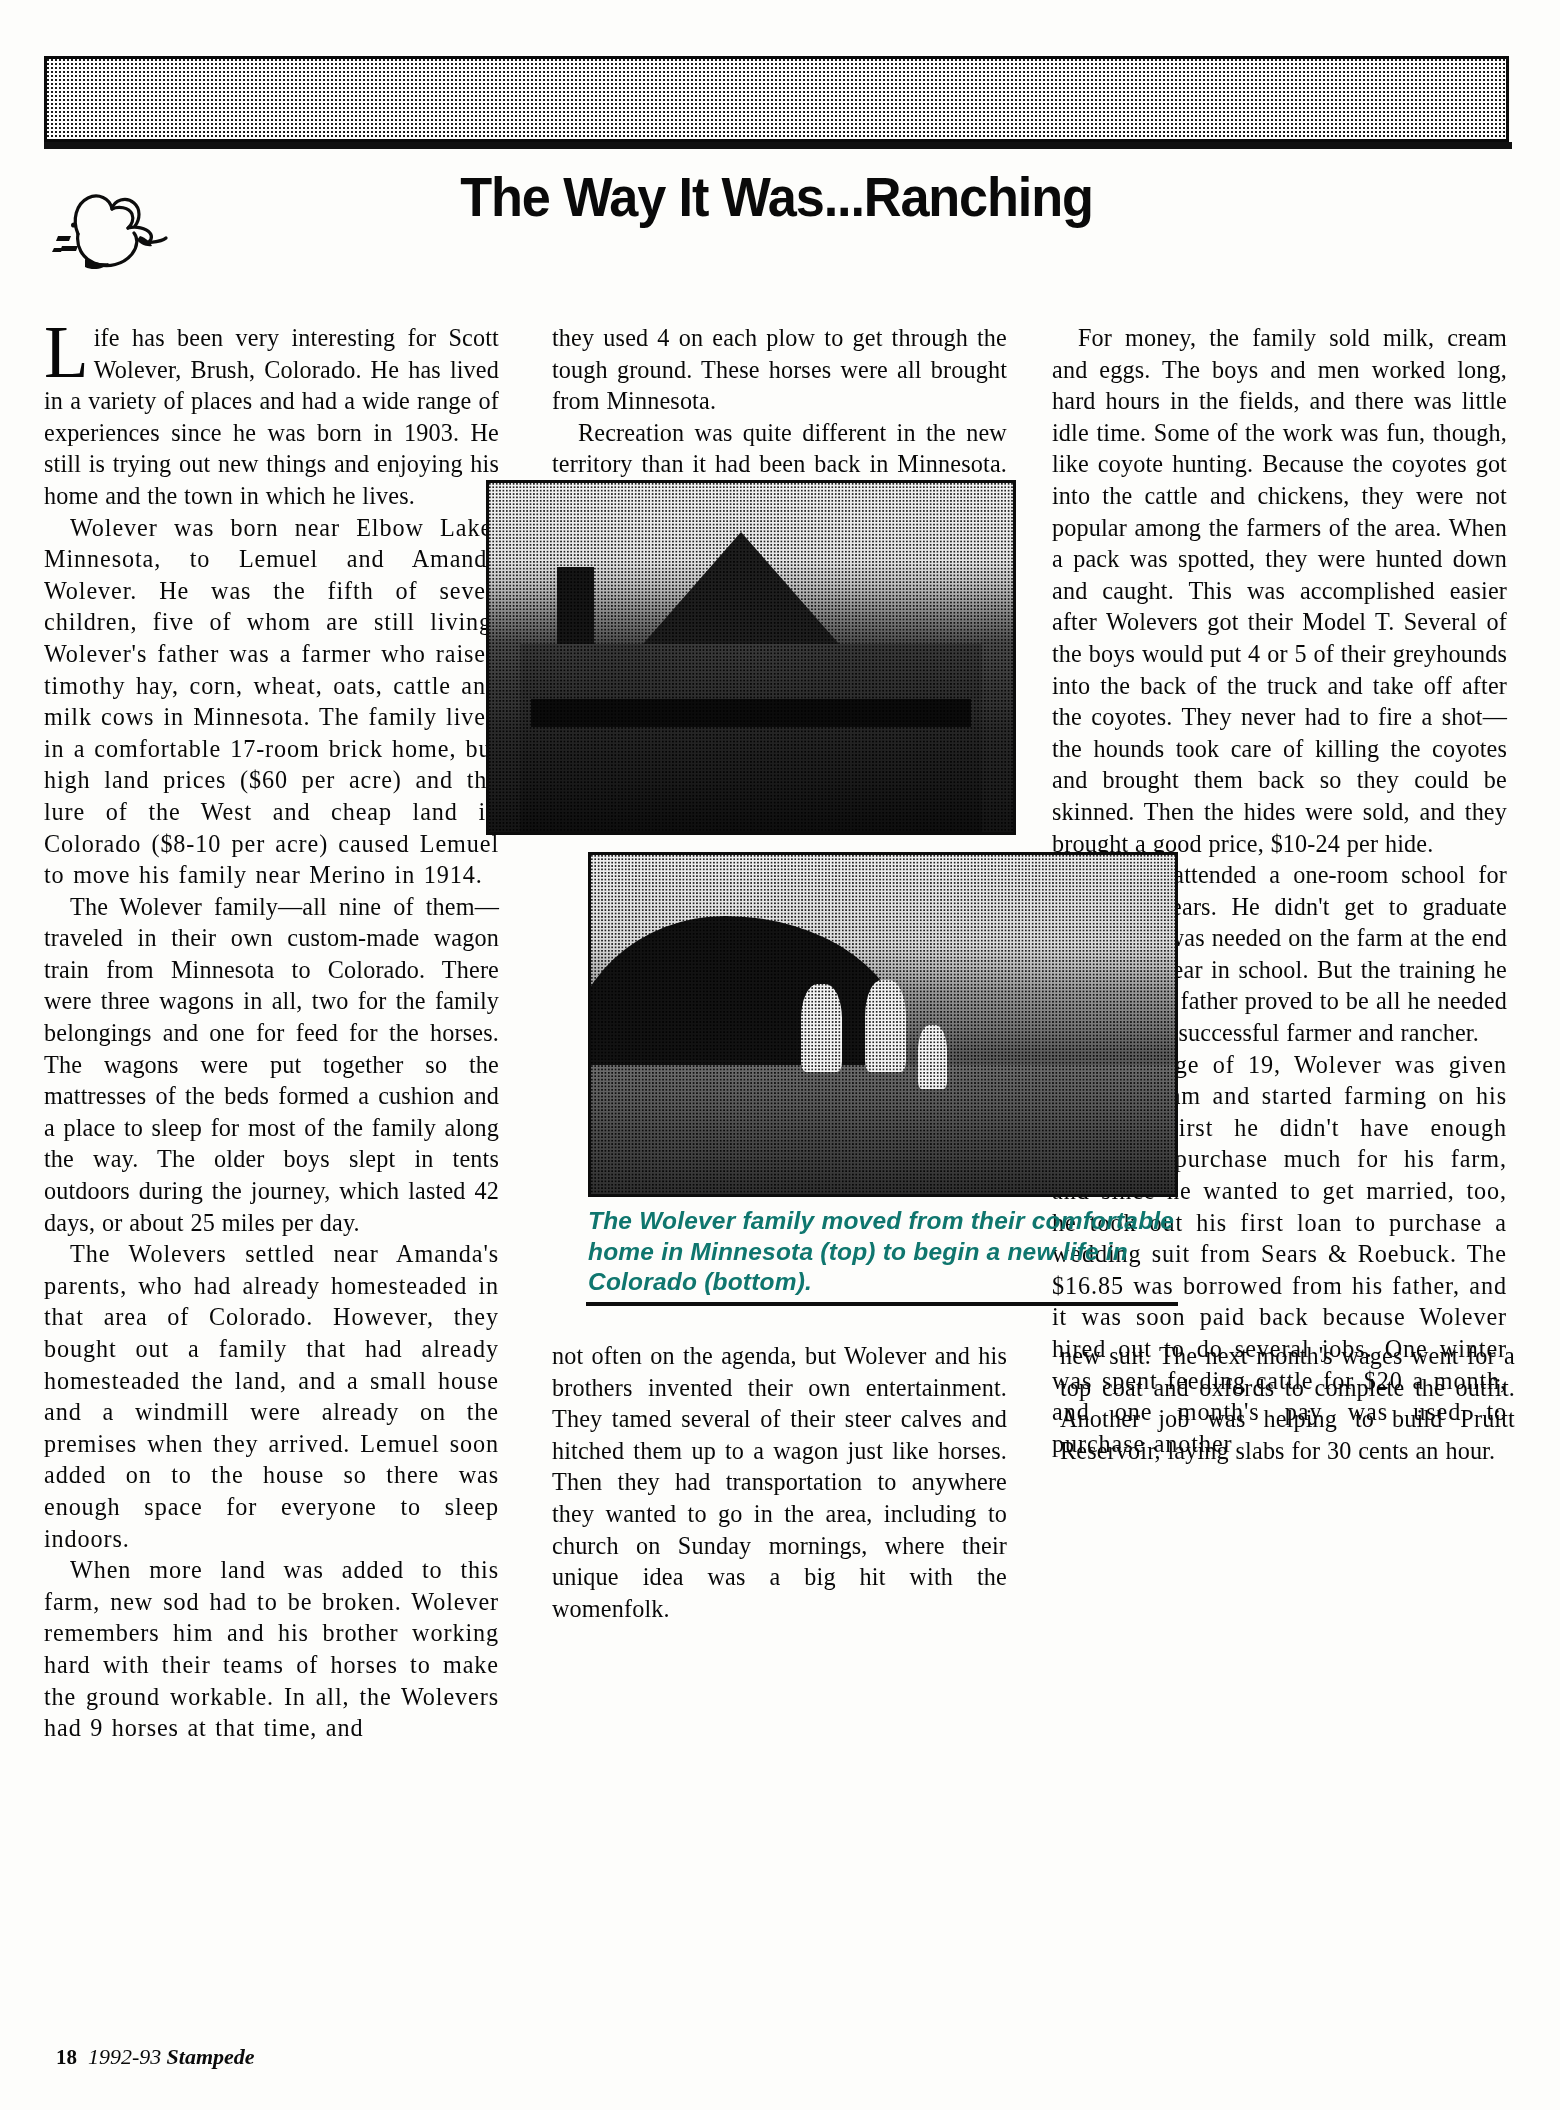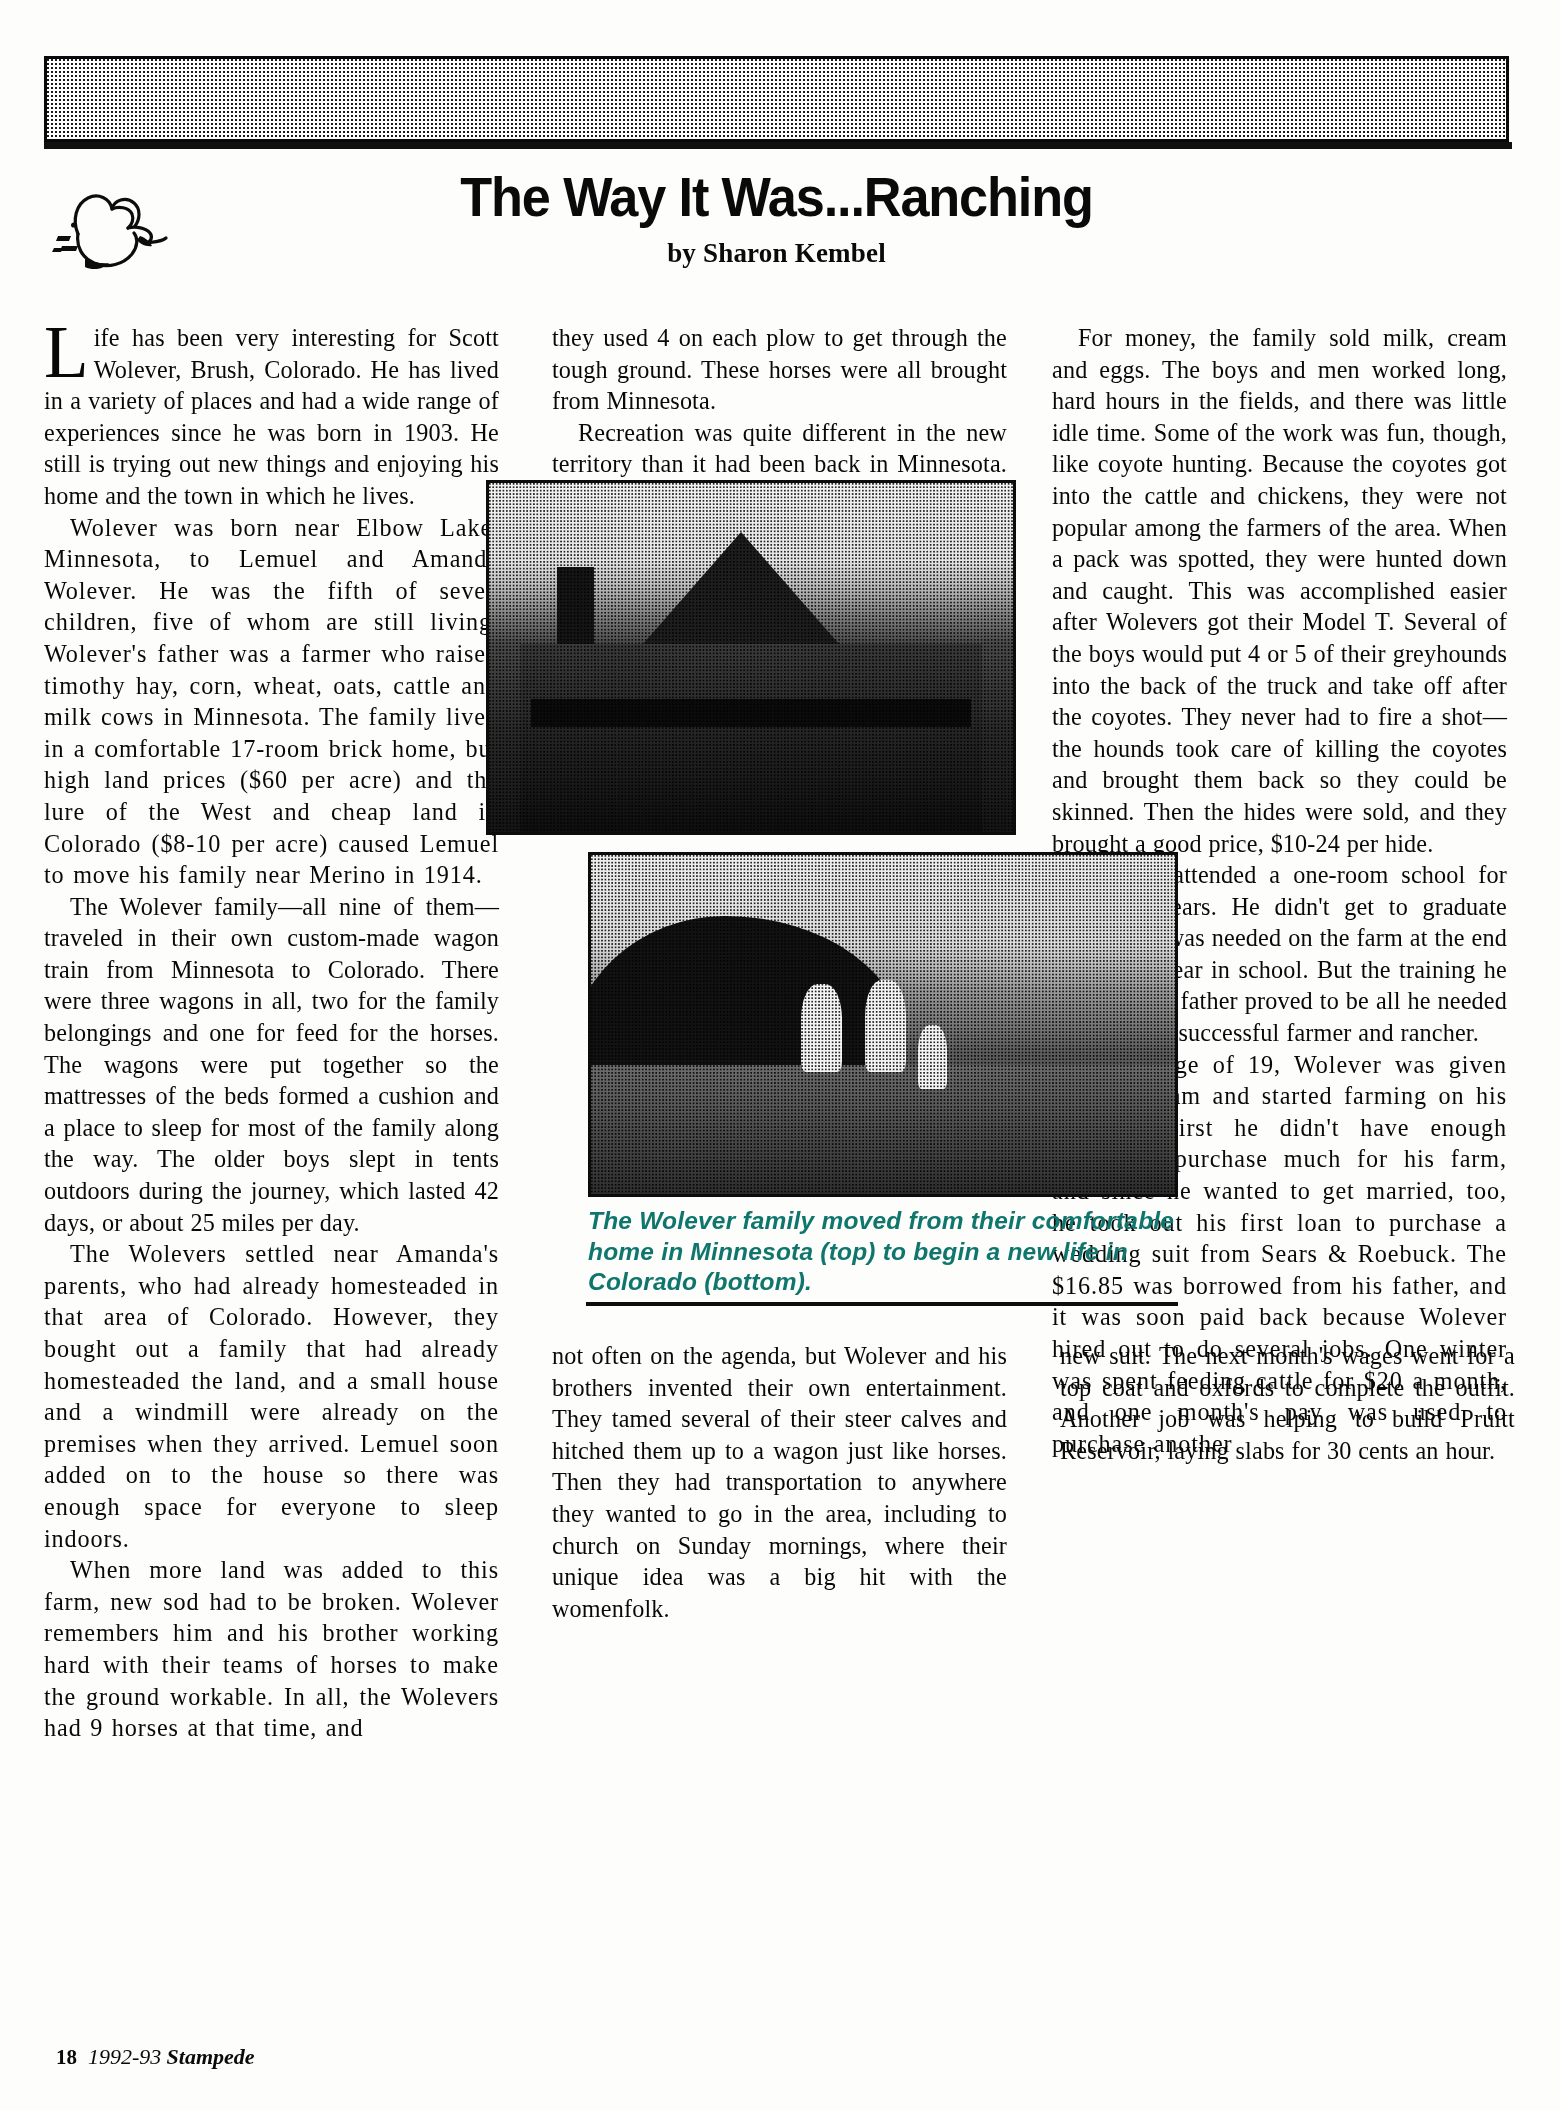--- a/index.html
+++ b/index.html
@@ -309,21 +309,20 @@
           <path d="M33 83 c8 3 16 5 24 4 -5 6 -16 8 -24 4 z"></path>
           <ellipse cx="22" cy="49" rx="3" ry="2.6"></ellipse>
           <path d="M6 60 h13 l-2 5 h-13 z"></path>
           <path d="M10 70 h16 l-2 5 h-16 z"></path>
           <path d="M2 72 h9 l-2 4 h-9 z"></path>
         </g>
       </svg>
     </div>
 
     <div class="headline">The Way It Was...Ranching</div>
-    <div class="byline">by Sharon Kembel</div>
   </div>
 
   <div class="columns">
 
     <div class="col col-1">
       <p class="dropcap noindent track-2">Life has been very interesting for Scott Wolever, Brush, Colorado.  He has lived in a variety of places and had a wide range of experiences since he was born in 1903.  He still is trying out new things and enjoying his home and the town in which he lives.</p>
       <p class="track-3">Wolever was born near Elbow Lake, Minnesota, to Lemuel and Amanda Wolever.  He was the fifth of seven children, five of whom are still living.  Wolever's father was a farmer who raised timothy hay, corn, wheat, oats, cattle and milk cows in Minnesota.  The family lived in a comfortable 17-room brick home, but high land prices ($60 per acre) and the lure of the West and cheap land in Colorado ($8-10 per acre) caused Lemuel to move his family near Merino in 1914.</p>
       <p class="track-2">The Wolever family—all nine of them—traveled in their own custom-made wagon train from Minnesota to Colorado.  There were three wagons in all, two for the family belongings and one for feed for the horses.  The wagons were put together so the mattresses of the beds formed a cushion and a place to sleep for most of the family along the way.  The older boys slept in tents outdoors during the journey, which lasted 42 days, or about 25 miles per day.</p>
       <p class="track-3">The Wolevers settled near Amanda's parents, who had already homesteaded in that area of Colorado.  However, they bought out a family that had already homesteaded the land, and a small house and a windmill were already on the premises when they arrived. Lemuel soon added on to the house so there was enough space for everyone to sleep indoors.</p>
       <p class="track-3">When more land was added to this farm, new sod had to be broken.  Wolever remembers him and his brother working hard with their teams of horses to make the ground workable.  In all, the Wolevers had 9 horses at that time, and</p>

